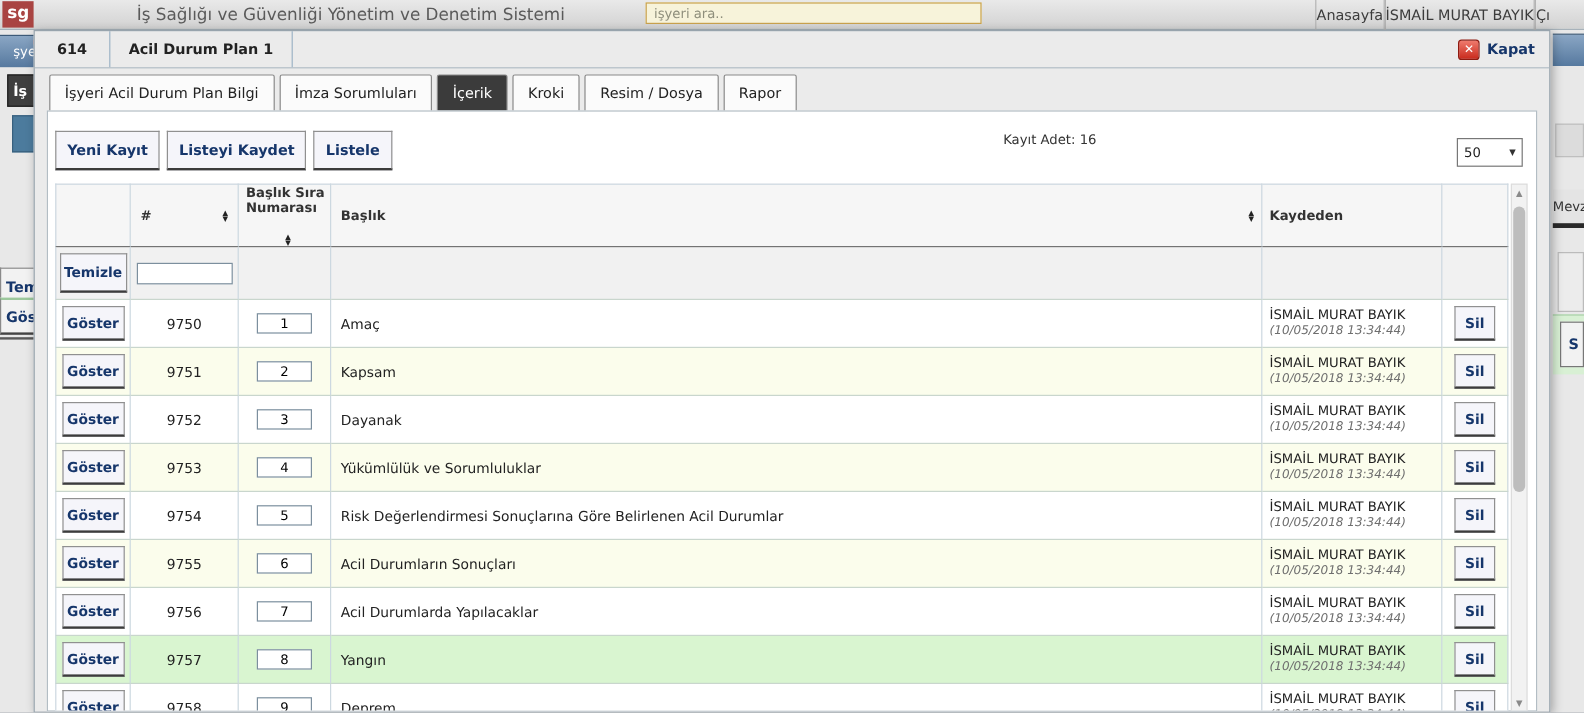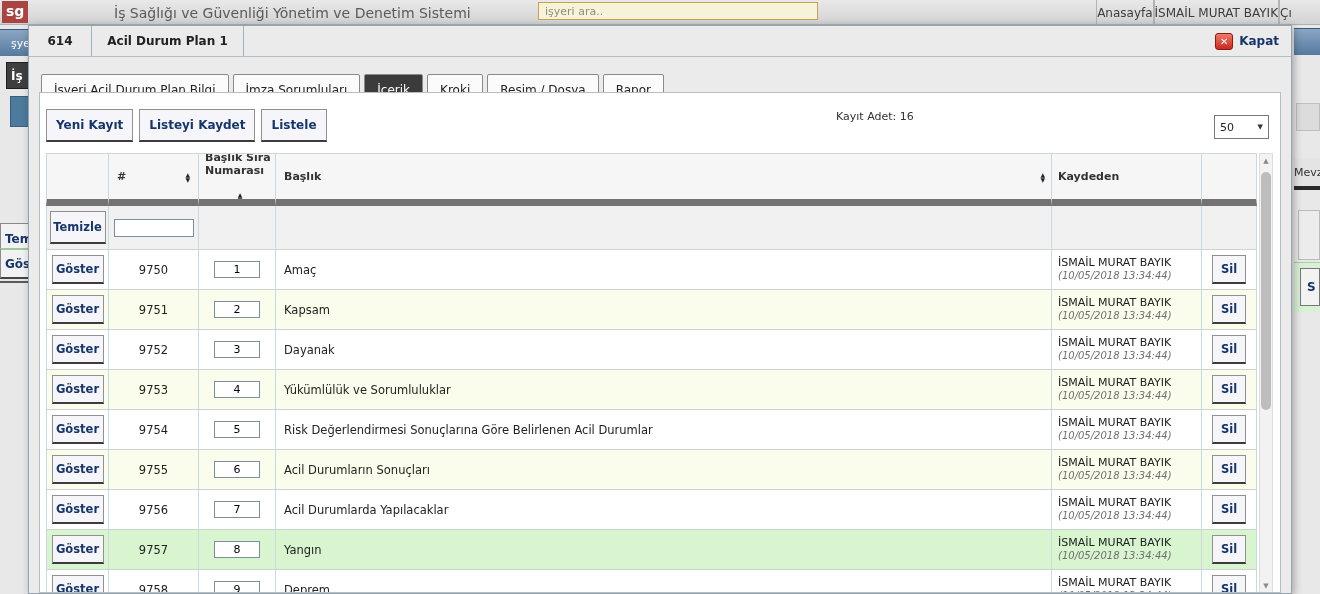--- a/index.html
+++ b/index.html
@@ -64,21 +64,21 @@
   .m-spacer { flex:1; }
   .m-close { display:flex; align-items:center; gap:6px; padding-right:12px; cursor:pointer; }
   .x-icon { width:18px; height:17px; background:linear-gradient(#ef7a6d,#c92a1d); border:1px solid #8f1a10;
     border-radius:3px; color:#fff; font-weight:bold; font-size:10px;
     display:flex; align-items:center; justify-content:center; }
   .kapat-label { font-weight:bold; font-size:12px; color:#16366b; }
 
   .tabs { display:flex; gap:4px; padding:5px 0 0 12px; align-items:flex-end; }
   .tab { padding:8px 12px; background:#fbfbfb; border:1px solid #8a8a8a; font-size:12px; color:#222;
     border-radius:2px 2px 0 0; cursor:pointer; white-space:nowrap; }
-  .tab.active { background:#3b3b3b; color:#fff;margin-top:12px; }
+  .tab.active { background:#3b3b3b; color:#fff; }
 
   .panel { position:absolute; left:10px; top:66px; width:1242px; height:501px;
     background:#fff; border:1px solid #b3bdc4; overflow:hidden; }
 
   
   .toolbar-btns { position:absolute; left:6px; top:16px; display:flex; gap:6px; }
   .btn { background:#f5f5fa; border:1px solid #909090; border-bottom:2px solid #3c3c3c;
     padding:8px 9px; font-weight:bold; font-size:12px; color:#16366b; cursor:pointer;
     font-family:"DejaVu Sans", sans-serif; white-space:nowrap; }
   .count-label { position:absolute; left:796px; top:17px; font-size:11px; color:#333; }
@@ -93,21 +93,21 @@
   .cell { border-right:1px solid #ccd8e0; border-bottom:1px solid #c9d6cd;
     display:flex; align-items:center; overflow:hidden; }
   .cell.first { border-left:1px solid #ccd8e0; }
   .c1 { width:63px; justify-content:center; }
   .c2 { width:90px; justify-content:center; }
   .c3 { width:77px; justify-content:center; }
   .c4 { width:776px; padding-left:8px; }
   .c5 { width:150px; padding:3px 6px; }
   .c6 { width:55px; justify-content:center; }
   .thead { height:53px; background:#f6f6f6; font-weight:bold; font-size:11px; color:#333; }
-  .thead .cell { border-top:1px solid #ccd8e0; border-bottom:7px solid #737373; padding-top:4px; padding-bottom:4px;gap:13px; }
+  .thead .cell { border-top:1px solid #ccd8e0; border-bottom:1px solid #737373; padding-top:4px; padding-bottom:4px;gap:13px; }
   .thead .c2 { justify-content:space-between; padding:0 8px; }
   .thead .c3 { flex-direction:column; justify-content:center; align-items:flex-start; padding-left:6px; }
   .thead .c4 { justify-content:space-between; padding-right:6px; }
   .sort { display:flex; flex-direction:column; line-height:5px; font-size:6px; color:#222; }
   .c3 .sort { align-self:center; margin-top:2px; }
   .tfilter { height:44px; background:#f1f1f1; }
   .drow { height:40px; background:#fff; font-size:11.5px; }
   .drow.shade { background:#fbfdec; }
   .drow.hl { background:#d9f5d0; }
   .btn-small { background:#f5f5fa; border:1px solid #909090; border-bottom:2px solid #3c3c3c;

